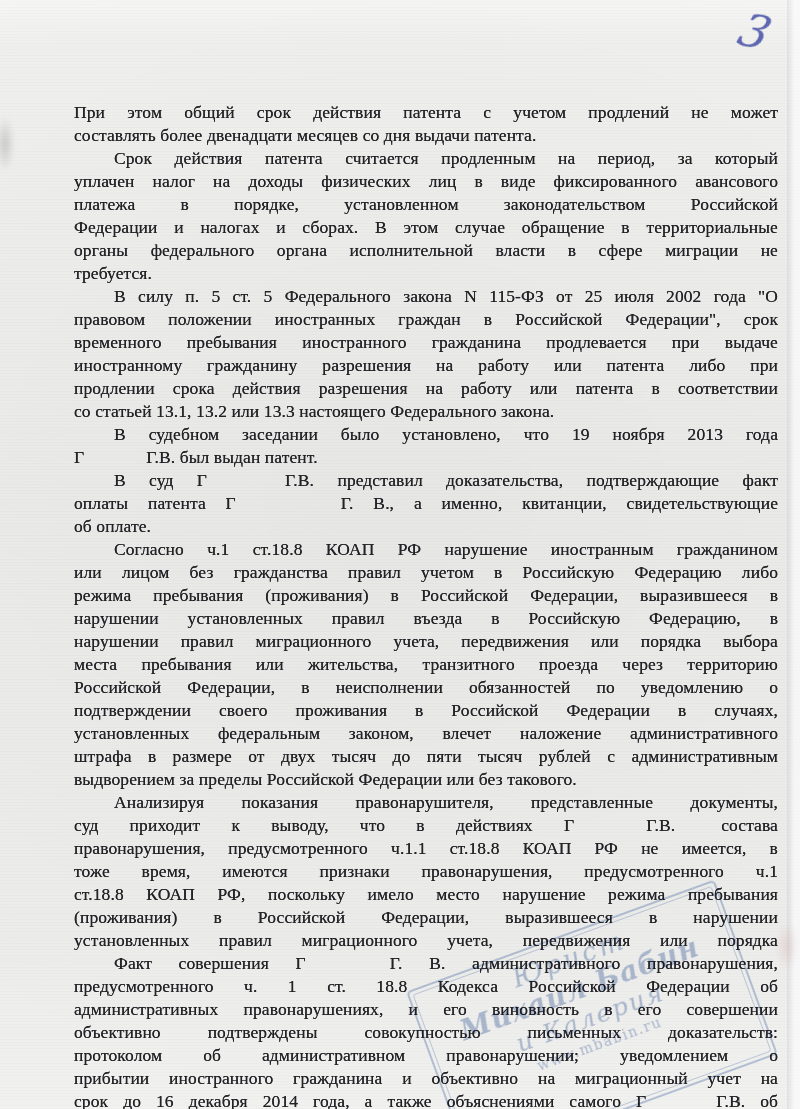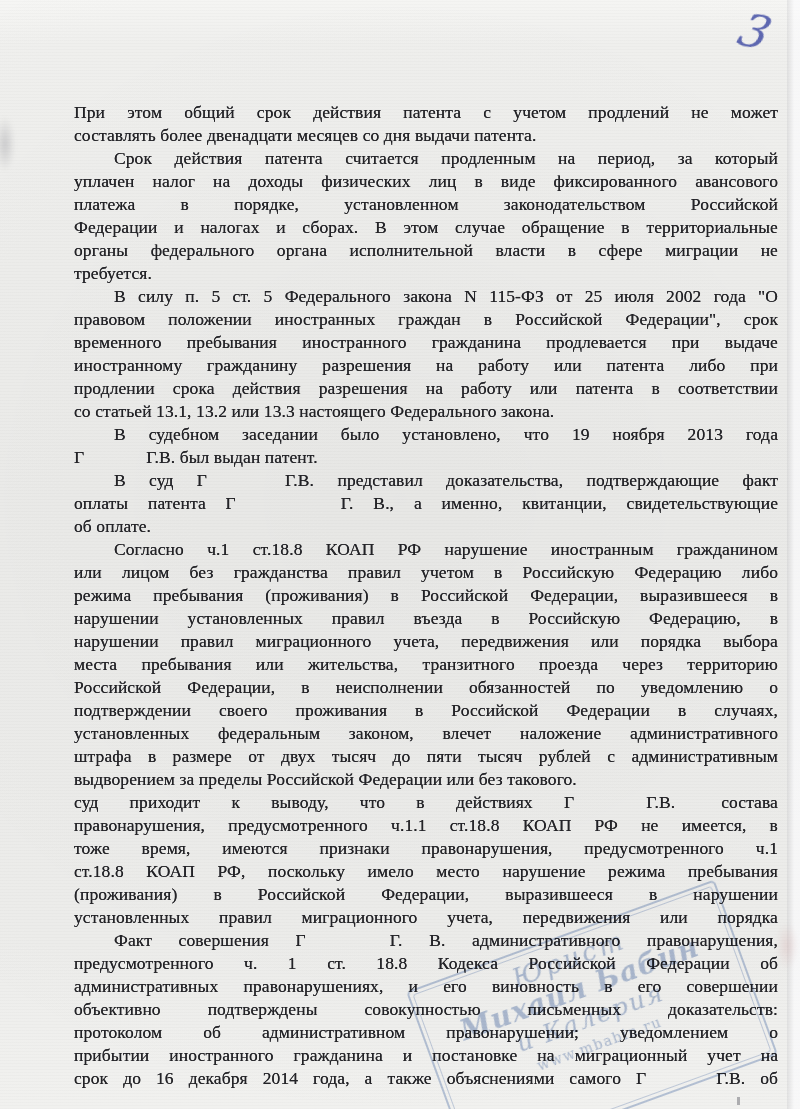--- a/index.html
+++ b/index.html
@@ -118,32 +118,33 @@
       <div class="line"><span>или лицом без гражданства </span><span class="u">правил</span><span> учетом в Российскую Федерацию либо</span></div>
       <div class="line"><span class="u">режима</span><span> пребывания (проживания) в Российской Федерации, выразившееся в</span></div>
       <div class="line"><span>нарушении установленных правил въезда в Российскую Федерацию, в</span></div>
       <div class="line"><span>нарушении правил миграционного учета, передвижения или порядка выбора</span></div>
       <div class="line"><span>места пребывания или жительства, транзитного проезда через территорию</span></div>
       <div class="line"><span>Российской Федерации, в неисполнении обязанностей по уведомлению о</span></div>
       <div class="line"><span>подтверждении своего проживания в Российской Федерации в случаях,</span></div>
       <div class="line"><span>установленных федеральным законом, влечет наложение административного</span></div>
       <div class="line"><span>штрафа в размере от двух тысяч до пяти тысяч рублей с административным</span></div>
       <div class="line end"><span>выдворением за пределы Российской Федерации или без такового.</span></div>
+      <div class="line indent"><span>Анализируя показания правонарушителя, представленные документы,</span></div>
       <div class="line"><span>суд приходит к выводу, что в действиях Г</span><span class="gap" style="width: 72px;"></span><span>Г.В.</span><span class="gap" style="width: 46px;"></span><span>состава</span></div>
       <div class="line"><span>правонарушения, предусмотренного ч.1.1 ст.18.8 КОАП РФ не имеется, в</span></div>
       <div class="line"><span>тоже время, имеются признаки правонарушения, предусмотренного ч.1</span></div>
       <div class="line"><span>ст.18.8 КОАП РФ, поскольку имело место нарушение </span><span class="u">режима</span><span> пребывания</span></div>
       <div class="line"><span>(проживания) в Российской Федерации, выразившееся в нарушении</span></div>
       <div class="line"><span>установленных правил миграционного учета, передвижения или порядка</span></div>
       <div class="line indent"><span>Факт совершения Г</span><span class="gap" style="width: 84px;"></span><span>Г. В. административного правонарушения,</span></div>
       <div class="line"><span>предусмотренного ч. 1 ст. 18.8 Кодекса Российской Федерации об</span></div>
       <div class="line"><span>административных правонарушениях, и его виновность в его совершении</span></div>
       <div class="line"><span>объективно подтверждены совокупностью письменных доказательств:</span></div>
       <div class="line"><span>протоколом об административном правонарушении; уведомлением о</span></div>
-      <div class="line"><span>прибытии иностранного гражданина и постановке на миграционный учет на</span></div>
+      <div class="line"><span>прибытии иностранного гражданина и объективно на миграционный учет на</span></div>
       <div class="line"><span>срок до 16 декабря 2014 года, а также объяснениями самого Г</span><span class="gap" style="width: 70px;"></span><span>Г.В. об</span></div>
     </div>
 
   <div class="stamp">
     <div class="stamp-inner">
       <div class="stamp-l1">Юрист</div>
       <div class="stamp-l2">Михаил Бабин</div>
       <div class="stamp-l3">и Калерия</div>
       <div class="stamp-url">www.mbabin.ru</div>
     </div>

